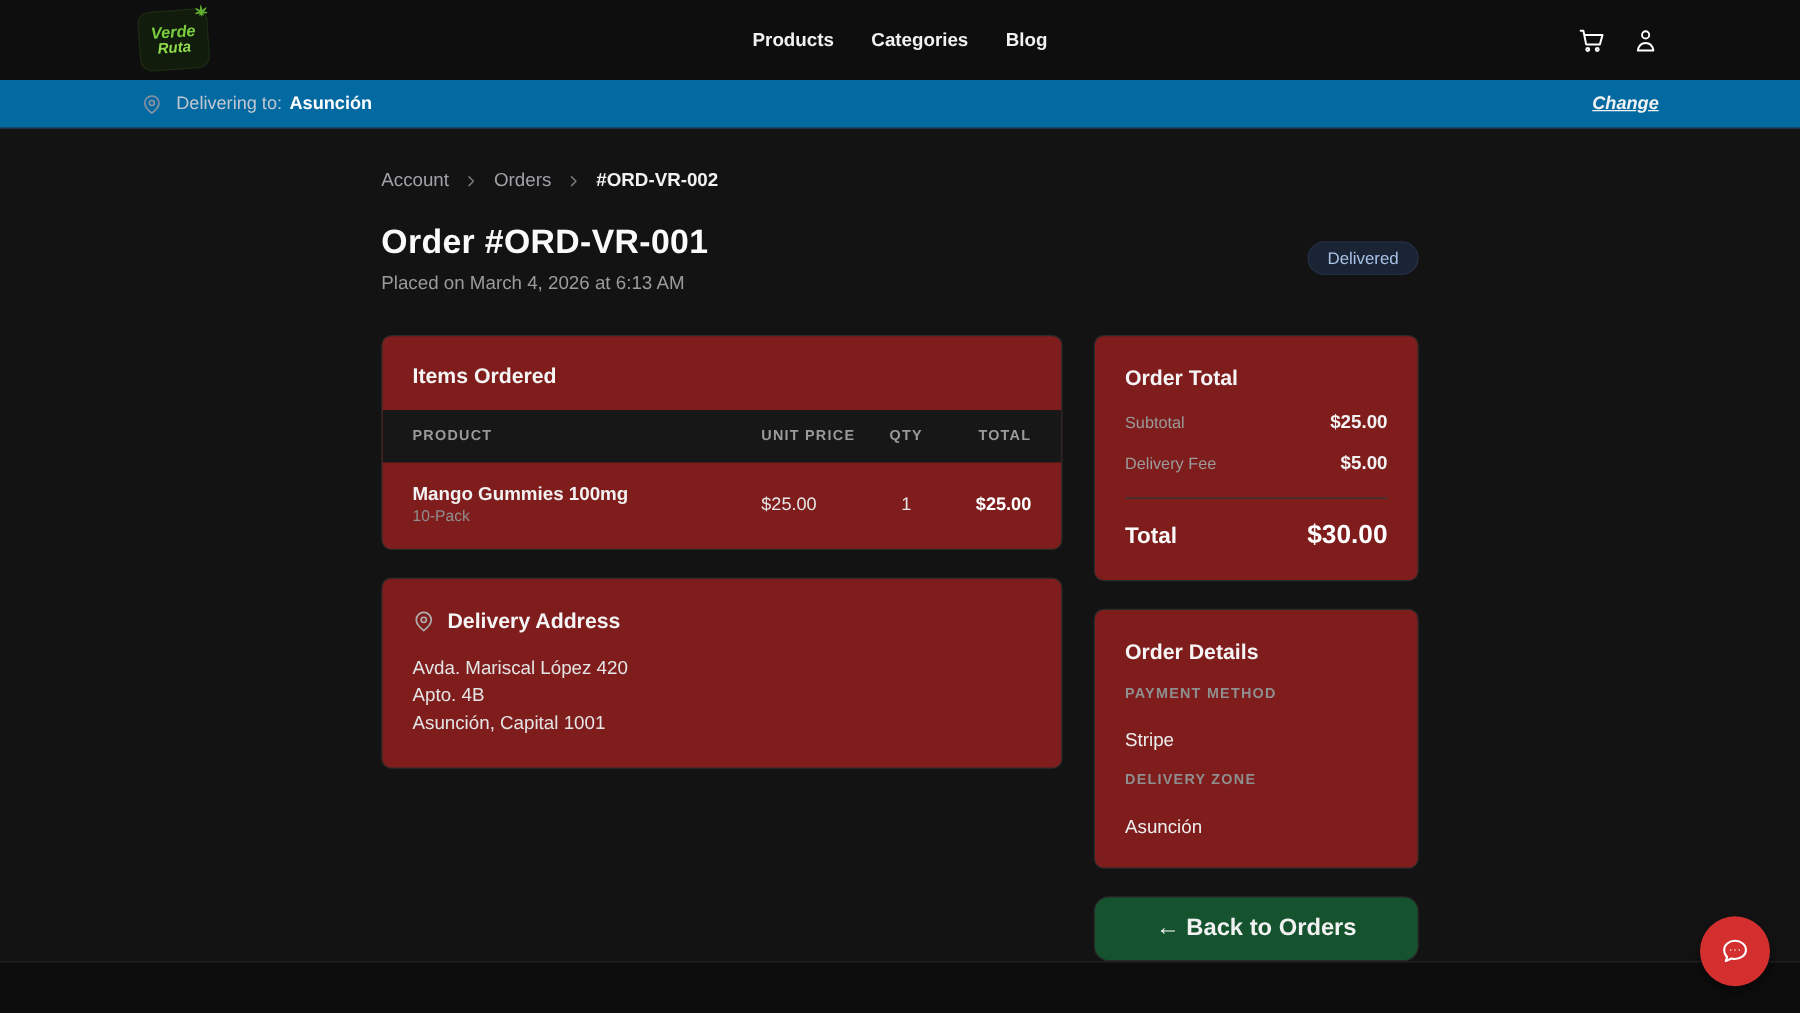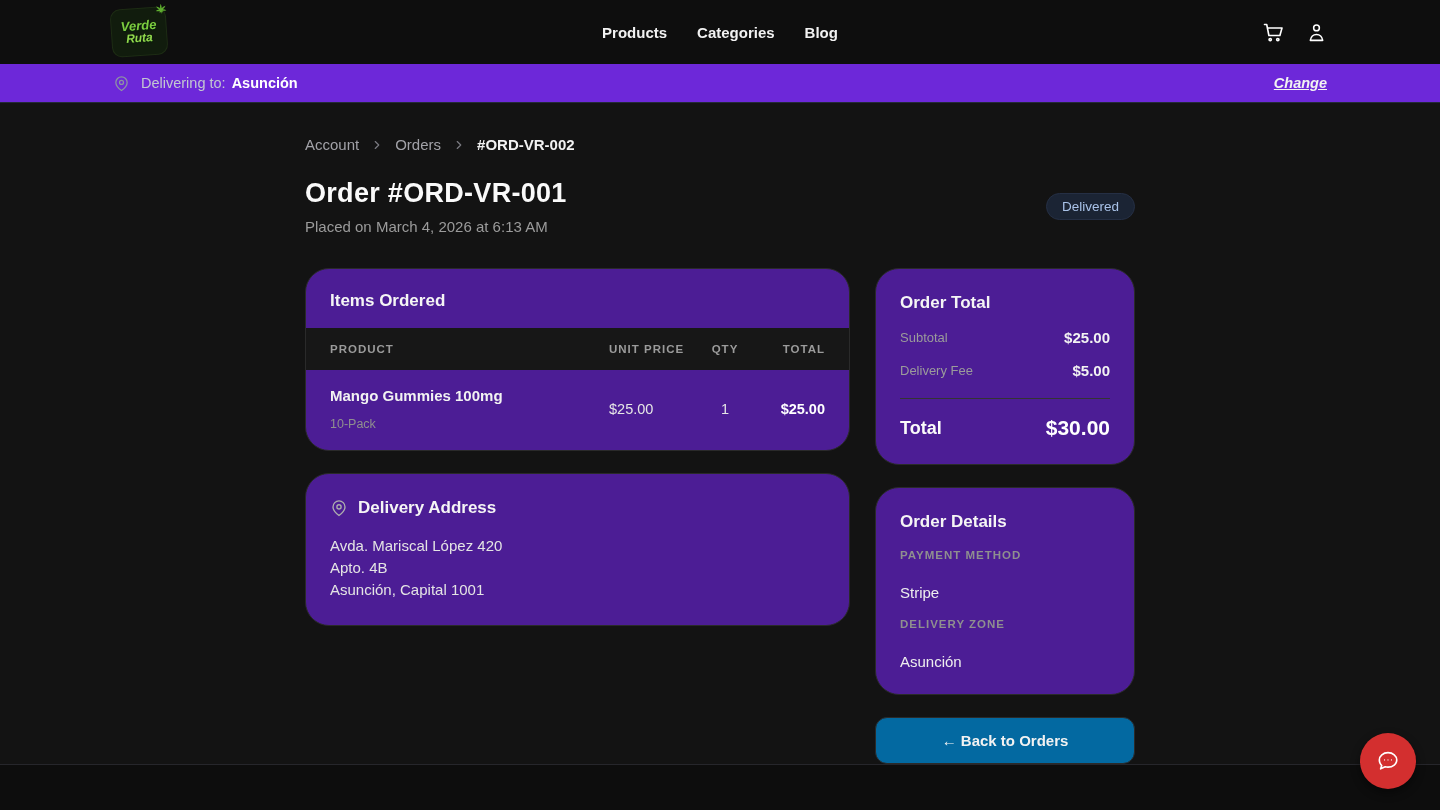--- a/index.html
+++ b/index.html
@@ -32,21 +32,21 @@
   .nav-links {
     position:absolute; left:50%; transform:translateX(-50%);
     display:flex; gap:30px;
   }
   .nav-link { color:#f2f2f2; font-size:15px; font-weight:600; cursor:pointer; }
   .nav-icons { margin-left:auto; display:flex; align-items:center; gap:20px; }
   .icon-btn { cursor:pointer; display:flex; align-items:center; }
 
   
   .delivery-bar {
-    height:39px; background:#6d28d9;
+    height:39px; background:#0369a1;
     display:flex; align-items:center;
     padding:0 113px; flex:0 0 auto;
     border-bottom:1px solid #242a38;
   }
   .delivery-bar .pin { color:#8d93a3; display:flex; margin-right:11px; }
   .deliver-label { color:#c3c7d1; font-size:14.5px; margin-right:6px; }
   .deliver-zone { color:#ffffff; font-size:14.5px; font-weight:bold; }
   .change-link { margin-left:auto; color:#f2f2f2; font-size:14.5px; font-weight:600; text-decoration:underline; cursor:pointer;font-style:italic; }
 
   
@@ -63,38 +63,38 @@
   .order-sub { margin-top:9px; color:#9b9b9b; font-size:15px; }
   .status-badge {
     background:#1b2434; color:#a9c2e8;
     border:1px solid #252f44;
     padding:5px 15px; border-radius:999px; font-size:13.5px;
   }
 
   .grid { display:grid; grid-template-columns:545px 260px; column-gap:25px; margin-top:33px; align-items:start; }
   .col { display:flex; flex-direction:column; gap:22px; }
 
-  .card { background:#4c1d95; border:1px solid #2a2a2a; border-radius:24px; overflow:hidden; }
+  .card { background:#7f1d1d; border:1px solid #2a2a2a; border-radius:8px; overflow:hidden; }
   .card-pad { padding:24px; }
   .card-title { font-size:17px; font-weight:bold; color:#f5f5f5; }
 
   
   .items-title { padding:22px 24px 17px; }
   .thead {
     background:#171717; padding:15px 24px;
     display:flex; align-items:center;
     font-size:11.5px; font-weight:bold; letter-spacing:1px; color:#9b9b9b;
   }
   .trow { padding:17px 24px 19px; display:flex; align-items:center; }
   .col-product { flex:1; }
   .col-unit  { width:92px; text-align:left; }
   .col-qty   { width:48px; text-align:center; }
   .col-total { width:76px; text-align:right; }
   .item-name { font-size:15px; font-weight:bold; color:#f2f2f2; }
-  .item-variant { font-size:12.5px; color:#8f8f8f; margin-top:13px; }
+  .item-variant { font-size:12.5px; color:#8f8f8f; margin-top:2px; }
   .item-unit { font-size:14.5px; color:#e6e6e6; }
   .item-qty { font-size:14.5px; color:#e6e6e6; }
   .item-total { font-size:14.5px; color:#ffffff; font-weight:bold; }
 
   
   .addr-title-row { display:flex; align-items:center; gap:10px; }
   .addr-title-row .pin { color:#aeaeae; display:flex; }
   .addr-lines { margin-top:17px; font-size:15px; line-height:22px; color:#e4e4e4; }
 
   
@@ -105,23 +105,23 @@
   .total-row { display:flex; justify-content:space-between; align-items:center; margin-top:17px; }
   .total-label { font-size:18px; font-weight:bold; color:#fafafa; }
   .total-value { font-size:21px; font-weight:bold; color:#ffffff; }
 
   
   .field-label { font-size:11.5px; font-weight:bold; letter-spacing:1px; color:#8f8f8f; margin-top:17px; }
   .field-label:first-of-type { margin-top:15px; }
   .field-value { font-size:15px; color:#eeeeee; margin-top:23px; }
 
   .back-btn {
-    width:100%; background:#0369a1; border:1px solid #2a2a2a;
+    width:100%; background:#14532d; border:1px solid #2a2a2a;
     border-radius:12px; padding:14px; text-align:center;
-    color:#f2f2f2; font-size:15px; font-weight:bold;
+    color:#f2f2f2; font-size:19px; font-weight:bold;
     font-family:inherit; cursor:pointer;
   }
 
   
   footer {
     height:53px; flex:0 0 auto;
     background:#0d0d0d; border-top:1px solid #26262b;
   }
 
   

